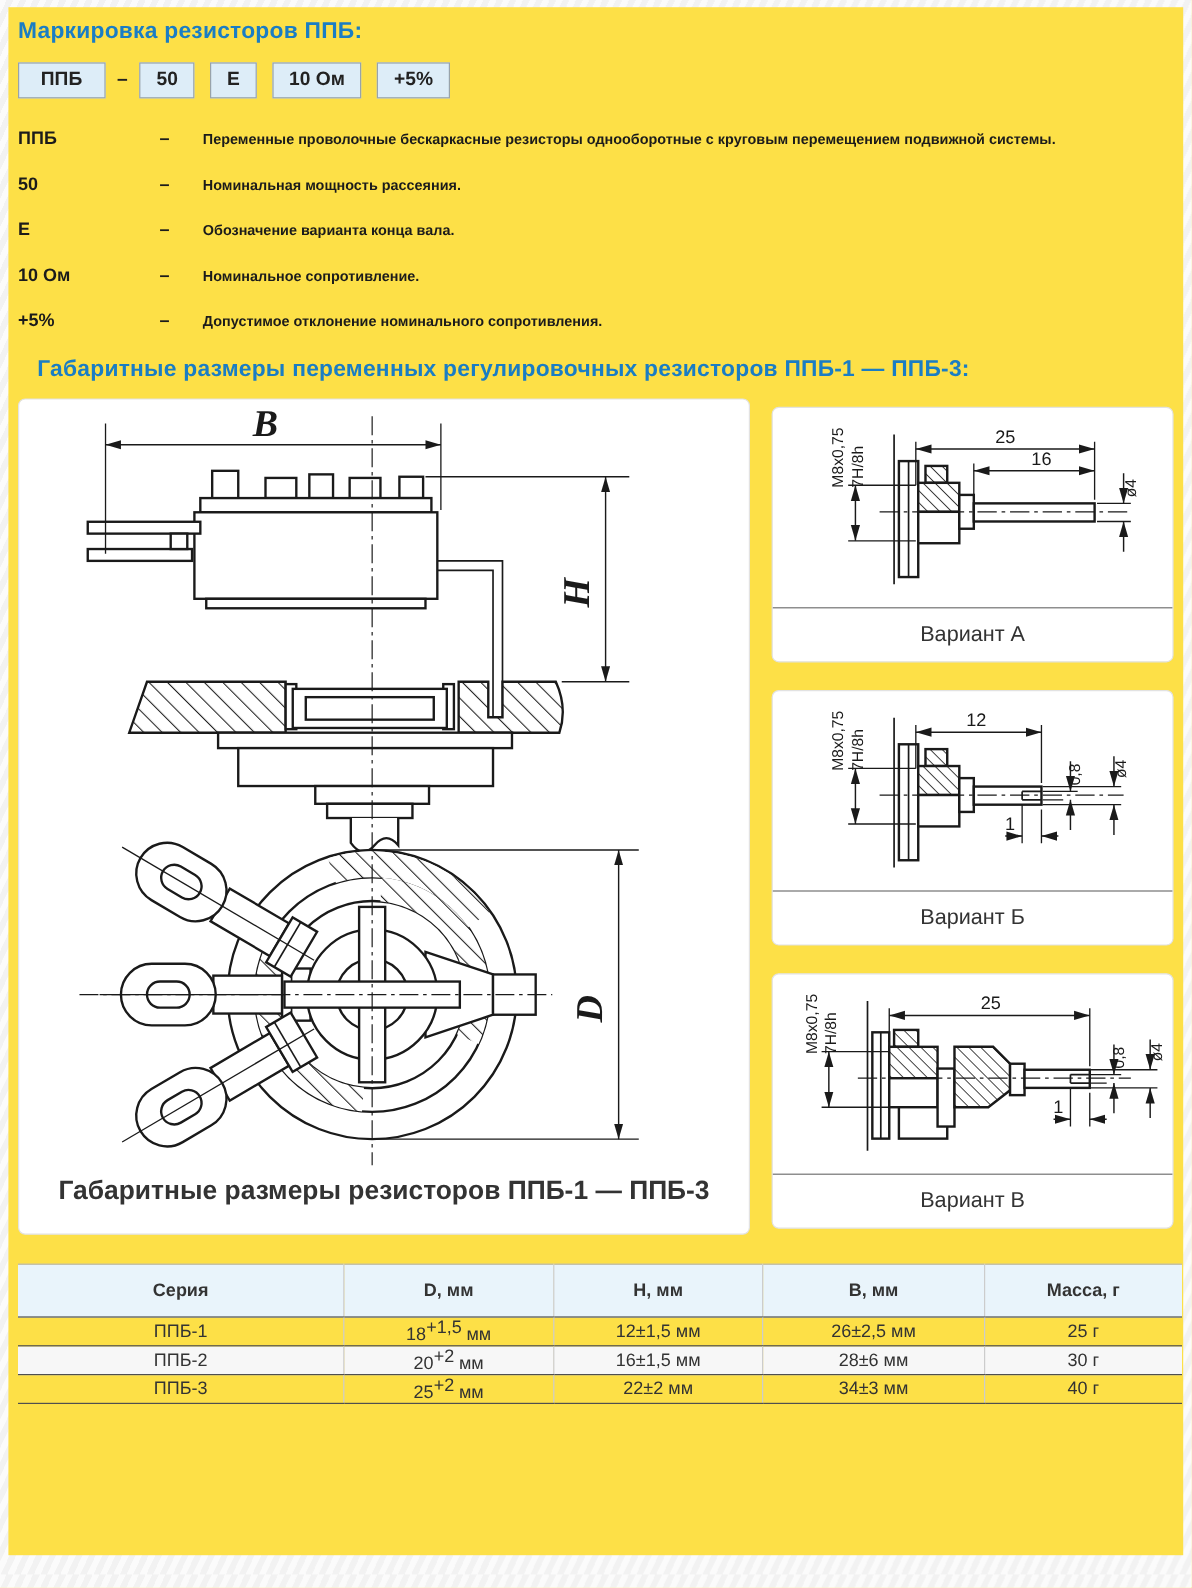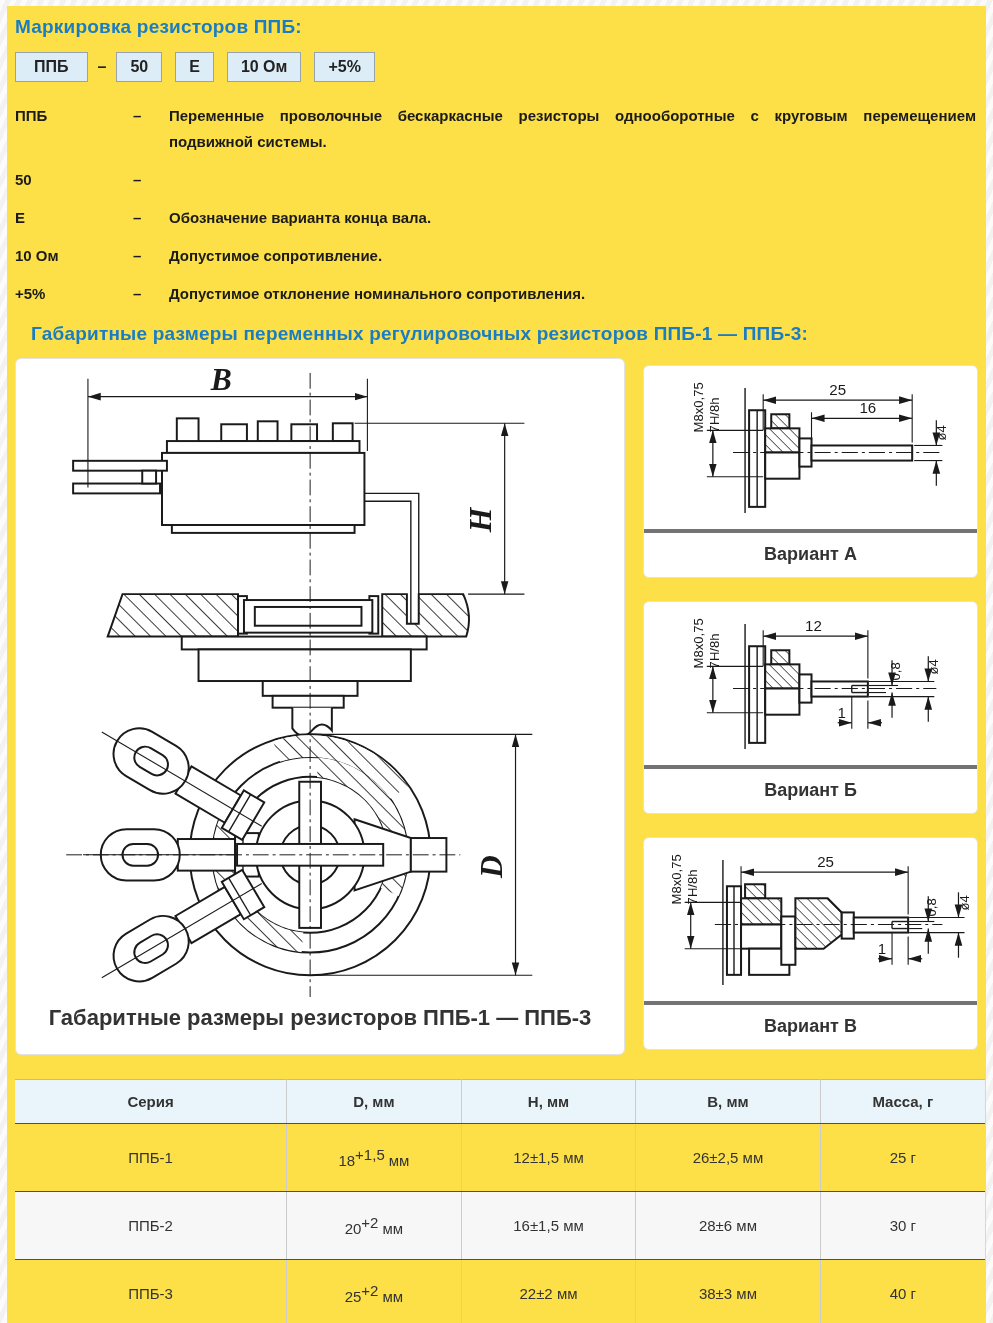--- a/index.html
+++ b/index.html
@@ -28,46 +28,46 @@
     font-size:16px; font-weight:bold; color:#222;
     padding:0 13px; margin-right:13px;
   }
   .mbox.w1{ padding:0 18px; }
   .mdash{ font-weight:bold; font-size:16px; color:#222; margin:0 10px 0 -3px; }
   
   .defs{ margin-top:21px; }
   .defrow{ display:grid; grid-template-columns:118px 36px 1fr; margin-bottom:12px; }
   .defrow .term{ font-weight:bold; font-size:15px; color:#1b1b1b; line-height:26px;}
   .defrow .dash{ font-weight:bold; font-size:15px; color:#1b1b1b; line-height:26px;}
-  .defrow .dtext{ font-weight:bold; font-size:15px; color:#1b1b1b; line-height:26px; text-align:justify; padding-right:2px;}
+  .defrow .dtext{ font-weight:bold; font-size:12px; color:#1b1b1b; line-height:26px; text-align:justify; padding-right:2px;}
   h2.second{ margin-top:16px;margin-left:16px; }
   
   .figs{ display:flex; margin-top:13px; align-items:flex-start; }
   .panel{
     background:#fff; border:1px solid #e2e2e2; border-radius:6px;
   }
   .bigpanel{ width:610px; height:697px; padding:8px 0 0 0; display:flex; flex-direction:column;}
   .bigpanel svg{ width:100%; height:632px; display:block;}
   .bigcap{ text-align:center; font-weight:bold; font-size:22px; color:#333; margin-top:6px;}
   .rightcol{ margin-left:18px; width:335px; padding-top:7px; display:flex; flex-direction:column;}
   .vpanel{ height:213px; display:flex; flex-direction:column; margin-bottom:23px;}
   .vpanel:last-child{ margin-bottom:0;}
   .vpanel svg{ width:100%; height:151px; display:block; margin-top:8px;}
   .vcap{
-    margin-top:auto; border-top:4px solid #737373; text-align:center;
-    font-weight:bold; font-size:18px; color:#333; padding:11px 0 12px 0;
+    margin-top:auto; border-top:1px solid #737373; text-align:center;
+    font-weight:normal; font-size:18px; color:#333; padding:11px 0 12px 0;
   }
   
   table.dims{ width:970px; margin-top:24px; border-collapse:collapse; border-top:1px solid #b9b9b9;}
   table.dims th{
     background:#e9f4fb; font-weight:bold; font-size:15px; color:#333;
     padding:13px 6px; border-bottom:1px solid #4f4f4f; border-left:1px solid #ccc; text-align:center;
   }
   table.dims td{
-    font-size:15px; color:#333; text-align:center; padding:22px 6px;
+    font-size:15px; color:#333; text-align:center; padding:0 6px;
     border-bottom:1px solid #4f4f4f; border-left:1px solid #ccc;
   }
   table.dims th:first-child, table.dims td:first-child{ border-left:none; }
   table.dims tr.alt td{ background:#f7f7f7; }
   td .u{ margin-left:4px; }
   td sup{ font-size:15px; }
   col.c1{width:28%;} col.c2{width:18%;} col.c3{width:18%;} col.c4{width:19%;} col.c5{width:17%;}
   
   .part{ stroke:#1a1a1a; stroke-width:2; fill:#fff; }
   .parthatch{ stroke:#1a1a1a; stroke-width:2; }
@@ -113,30 +113,31 @@
 
   <div class="defs">
     <div class="defrow">
       <span class="term">ППБ</span>
       <span class="dash">–</span>
       <span class="dtext">Переменные проволочные бескаркасные резисторы однооборотные с круговым перемещением подвижной системы.</span>
     </div>
     <div class="defrow">
       <span class="term">50</span>
       <span class="dash">–</span>
+      <span class="dtext">Номинальная мощность рассеяния.</span>
     </div>
     <div class="defrow">
       <span class="term">Е</span>
       <span class="dash">–</span>
       <span class="dtext">Обозначение варианта конца вала.</span>
     </div>
     <div class="defrow">
       <span class="term">10 Ом</span>
       <span class="dash">–</span>
-      <span class="dtext">Допустимое сопротивление.</span>
+      <span class="dtext">Номинальное сопротивление.</span>
     </div>
     <div class="defrow">
       <span class="term">+5%</span>
       <span class="dash">–</span>
       <span class="dtext">Допустимое отклонение номинального сопротивления.</span>
     </div>
   </div>
 
   <h2 class="blue second">Габаритные размеры переменных регулировочных резисторов ППБ-1 — ППБ-3:</h2>
 
@@ -378,19 +379,19 @@
         <td>ППБ-2</td>
         <td><span>20</span><sup>+2</sup><span class="u">мм</span></td>
         <td>16±1,5 мм</td>
         <td>28±6 мм</td>
         <td>30 г</td>
       </tr>
       <tr>
         <td>ППБ-3</td>
         <td><span>25</span><sup>+2</sup><span class="u">мм</span></td>
         <td>22±2 мм</td>
-        <td>38±3 мм</td>
+        <td>34±3 мм</td>
         <td>40 г</td>
       </tr>
     </tbody>
   </table>
 
 </div>
 
 </body></html>

